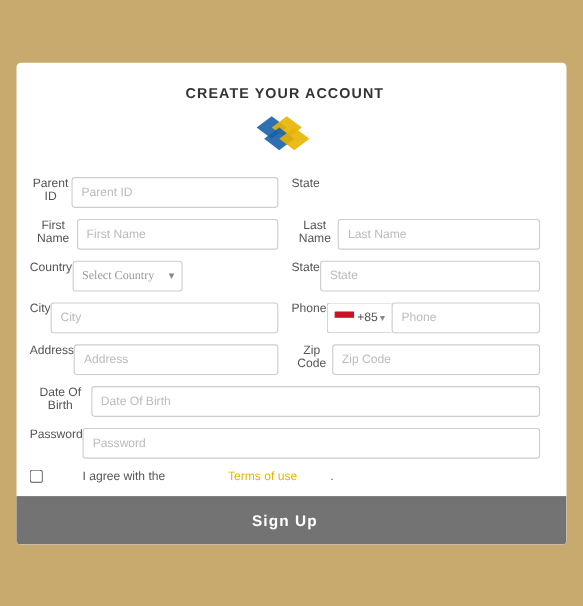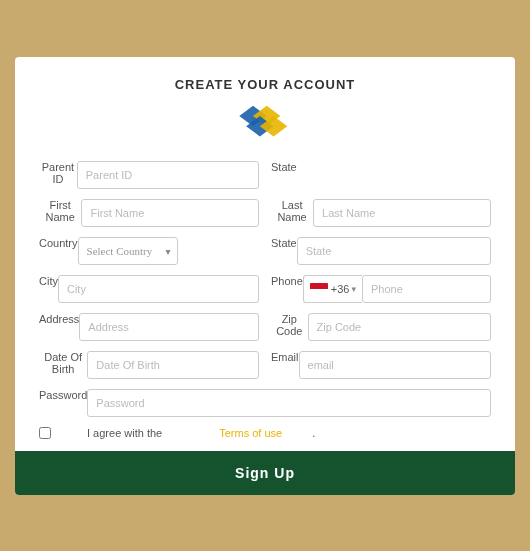--- a/index.html
+++ b/index.html
@@ -14,21 +14,21 @@
       justify-content: center;
       overflow: hidden;
     }
 
     .modal {
       background: #fff;
       width: 500px;
       max-height: 540px;
       overflow-y: auto;
       border-radius: 4px;
-      padding: 20px 24px 0 24px;
+      padding: 20px 24px 0 12px;
     }
 
     .modal-title {
       text-align: center;
       font-size: 13px;
       font-weight: bold;
       letter-spacing: 1px;
       color: #333;
       margin-bottom: 10px;
     }
@@ -177,21 +177,21 @@
       text-decoration: none;
       margin-left: 27px;
     }
 
     .signup-btn-container {
       margin: 12px -24px 0 -24px;
     }
 
     .signup-btn {
       width: 100%;
-      background: #14532d;
+      background: #737373;
       color: #fff;
       border: none;
       padding: 14px;
       font-size: 14px;
       font-weight: bold;
       letter-spacing: 1px;
       cursor: pointer;
       display: block;
     }
   </style>
@@ -259,21 +259,21 @@
       <input type="text" placeholder="City" style="">
     </div>
     <div class="form-group">
       <label>Phone</label>
       <div class="phone-group">
         <div class="phone-prefix">
           <span class="flag">
             <div class="flag-red"></div>
             <div class="flag-white"></div>
           </span>
-          <span>+36</span>
+          <span>+85</span>
           <span style="margin-left:2px;font-size:9px;color:#888;">▾</span>
         </div>
         <input type="text" class="phone-input" placeholder="Phone" style="">
       </div>
     </div>
   </div>
 
   <div class="form-row">
     <div class="form-group">
       <label>Address</label>
@@ -282,24 +282,20 @@
     <div class="form-group">
       <label>Zip Code</label>
       <input type="text" placeholder="Zip Code" style="">
     </div>
   </div>
 
   <div class="form-row">
     <div class="form-group">
       <label>Date Of Birth</label>
       <input type="text" placeholder="Date Of Birth" style="">
-    </div>
-    <div class="form-group">
-      <label>Email</label>
-      <input type="email" placeholder="email" style="">
     </div>
   </div>
 
   <div class="form-row">
     <div class="form-group">
       <label>Password</label>
       <input type="password" placeholder="Password" style="">
     </div>
   </div>
 

